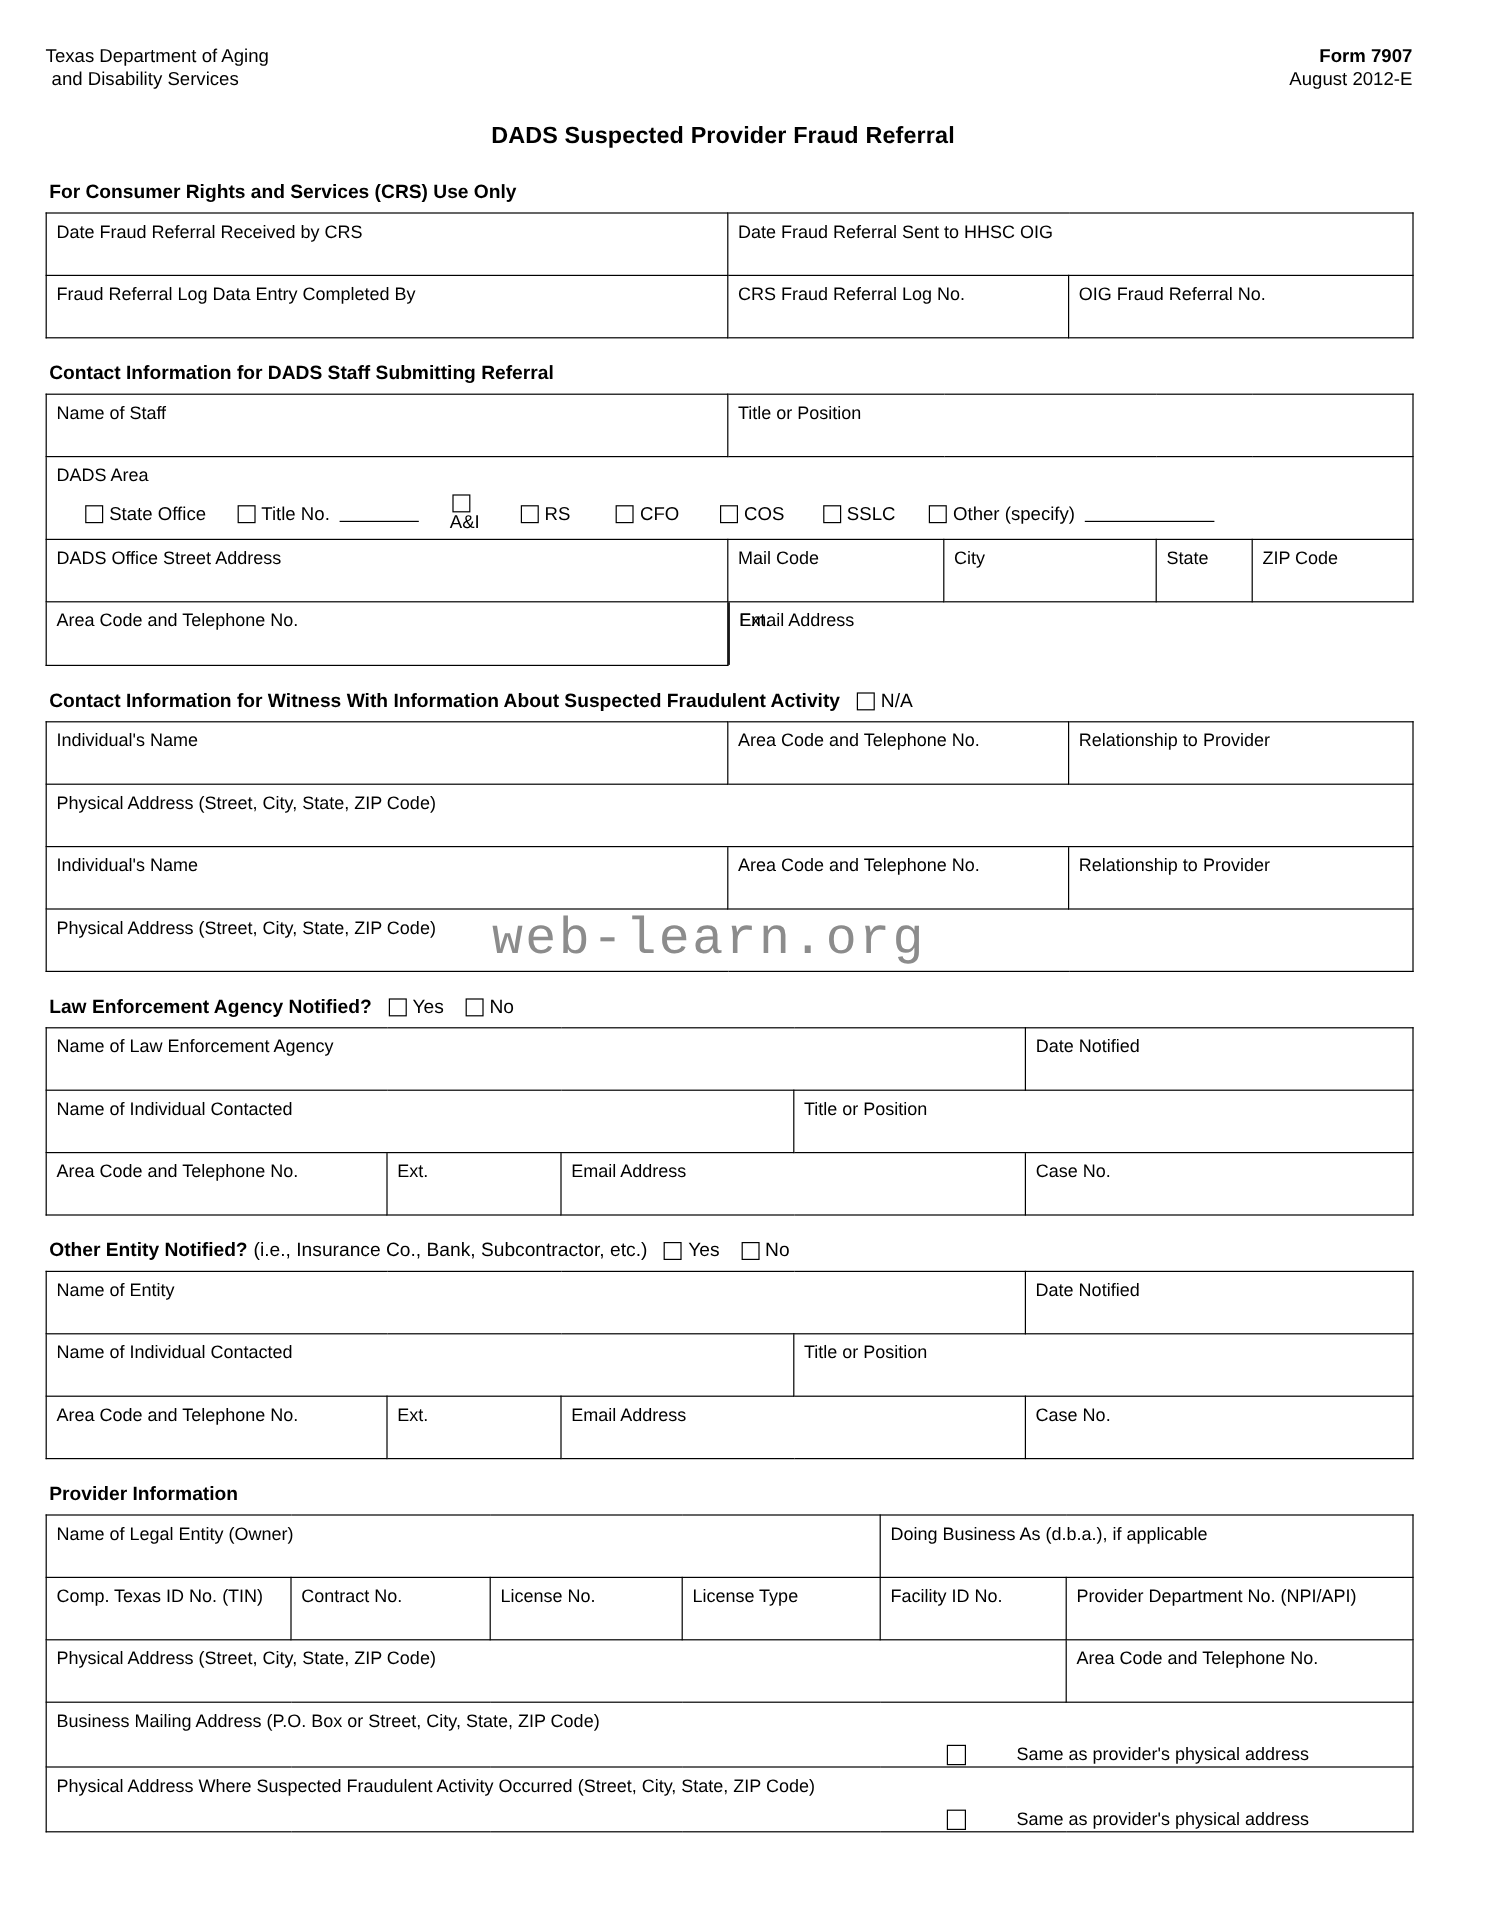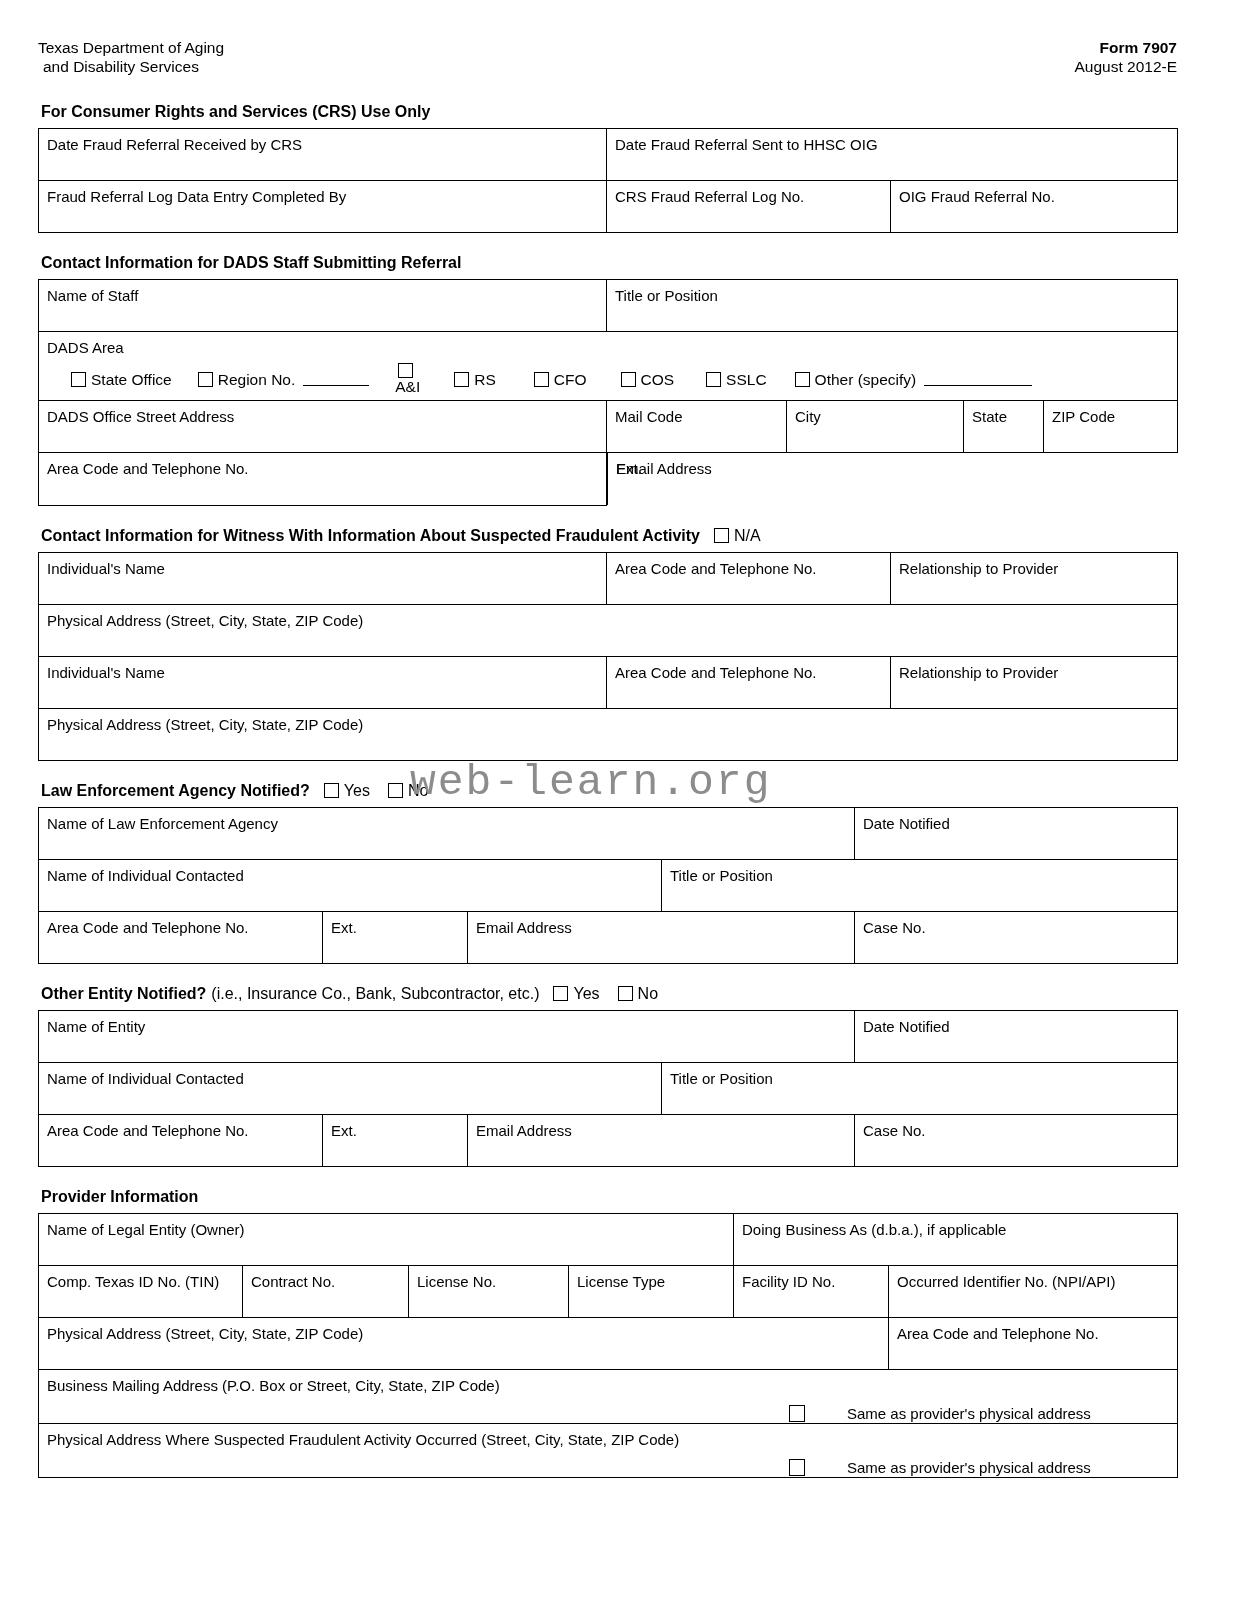--- a/index.html
+++ b/index.html
@@ -158,20 +158,21 @@
     <div class="hdr-left">
       <div class="l1">Texas Department of Aging</div>
       <div class="l2">and Disability Services</div>
     </div>
     <div class="hdr-right">
       <div class="fn">Form 7907</div>
       <div class="fd">August 2012-E</div>
     </div>
   </div>
 
+  <div class="form-title">DADS Suspected Provider Fraud Referral</div>
 
   <div class="sec-head">For Consumer Rights and Services (CRS) Use Only</div>
   <table class="tbl">
     <colgroup>
         <col style="width:568px">
         <col style="width:284px">
         <col style="width:287px">
       </colgroup>
     <tbody>
       <tr>
@@ -217,21 +218,21 @@
       <tr>
         <td colspan="5" class="tall" style="height:62px;padding-bottom:4px;">
           <span class="cell-label">DADS Area</span>
           <div class="cbgroup">
             <span class="cbitem" style="margin-right:26px;">
               <span class="cb"></span>
               <span>State Office</span>
             </span>
             <span class="cbitem" style="margin-right:26px;">
               <span class="cb"></span>
-              <span>Region No.</span>
+              <span>Title No.</span>
               <span class="blankline" style="width:66px;"></span>
             </span>
             <span class="cbitem" style="margin-right:34px;flex-direction:column;">
               <span class="cb"></span>
               <span>A&amp;I</span>
             </span>
             <span class="cbitem" style="margin-right:38px;">
               <span class="cb"></span>
               <span>RS</span>
             </span>
@@ -482,21 +483,21 @@
         <td>
             <span class="cell-label">License No.</span>
           </td>
         <td>
             <span class="cell-label">License Type</span>
           </td>
         <td>
             <span class="cell-label">Facility ID No.</span>
           </td>
         <td>
-            <span class="cell-label">Occurred Identifier No. (NPI/API)</span>
+            <span class="cell-label">Provider Department No. (NPI/API)</span>
           </td>
       </tr>
       <tr>
         <td colspan="5">
             <span class="cell-label">Physical Address (Street, City, State, ZIP Code)</span>
           </td>
         <td>
             <span class="cell-label">Area Code and Telephone No.</span>
           </td>
       </tr>

